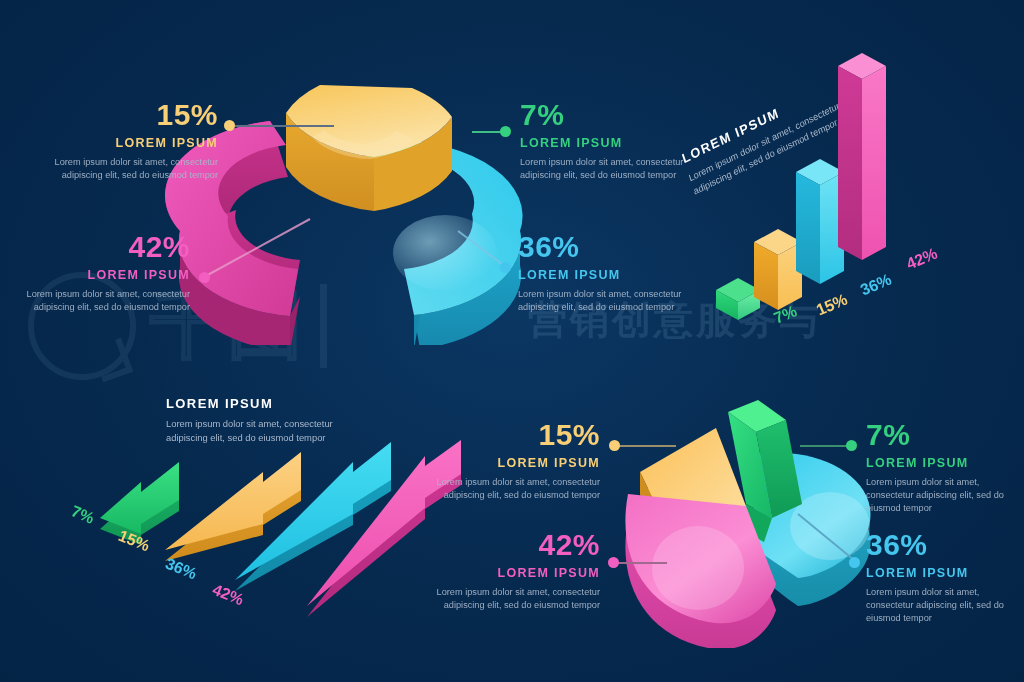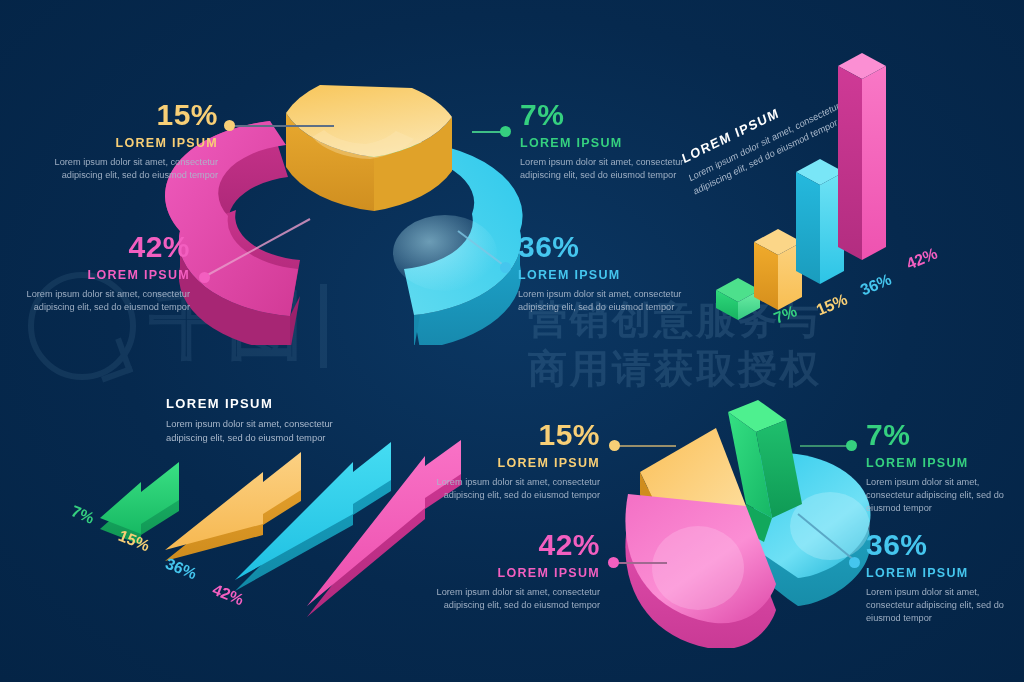--- a/index.html
+++ b/index.html
@@ -95,21 +95,20 @@
 
   <div id="wm">
     <div class="wmrow">
       <div class="q"></div>
       <div class="cn">千图</div>
       <div class="bar"></div>
     </div>
   </div>
   <div id="wm2">
     <div>营销创意服务与</div>
-    <div>商用请获取授权</div>
   </div>
 
   <svg class="abs" style="left:140px;top:85px;" width="420" height="260" viewBox="0 0 420 260">
     <defs>
       <linearGradient id="dgMagTop" x1="0" y1="0" x2="1" y2="1">
         <stop offset="0%" stop-color="#f05bbe"></stop>
           <stop offset="100%" stop-color="#d23a96"></stop>
       </linearGradient>
       <linearGradient id="dgMagSide" x1="0" y1="0" x2="0" y2="1">
         <stop offset="0%" stop-color="#c9338c"></stop>

